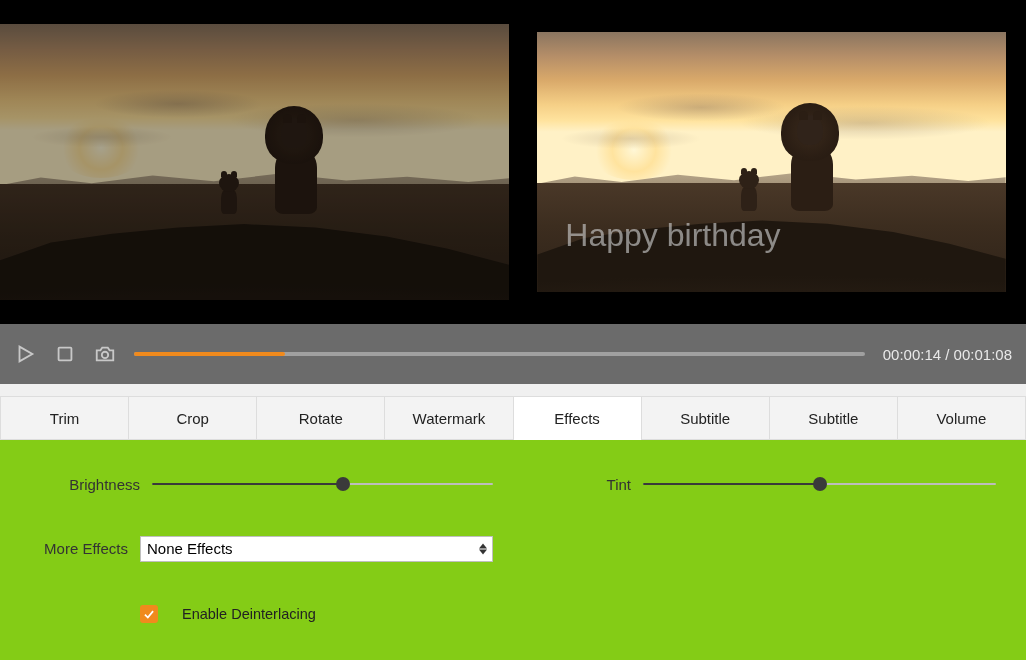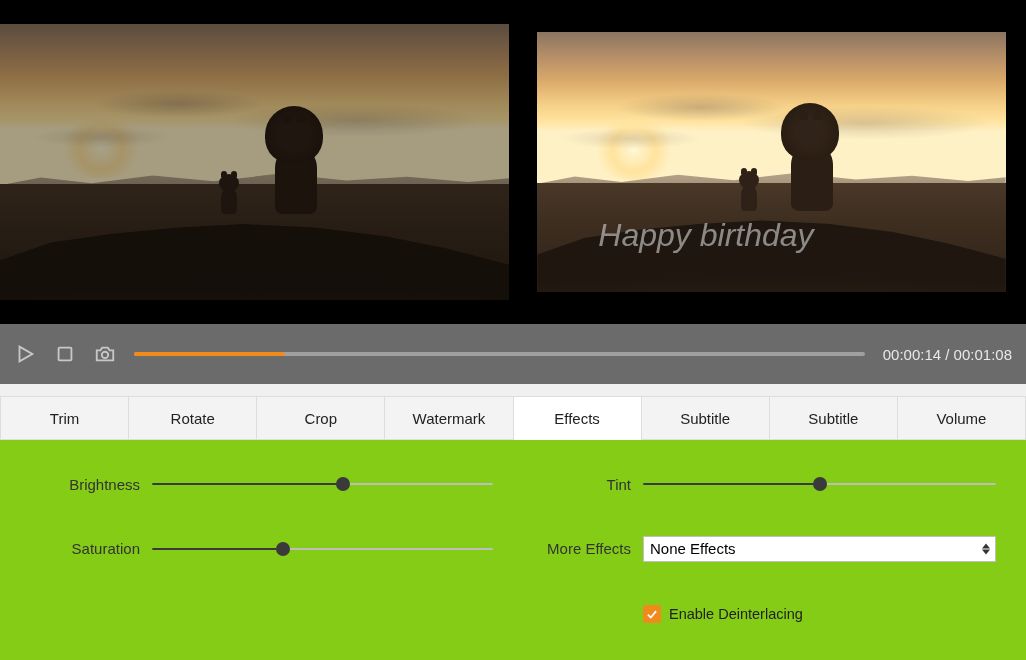--- a/index.html
+++ b/index.html
@@ -153,25 +153,23 @@
     
     .dark-overlay {
       position: absolute;
       top: 0; left: 0; width: 100%; height: 100%;
       background: rgba(0,0,0,0.35);
     }
     
     .watermark-text {
       position: absolute;
       bottom: 38px; left: 28px;
-      font-style: italic;
       font-size: 32px;
       color: rgba(200,200,200,0.65);
       pointer-events: none;
-      margin-left: 33px;
     }
 
     
     .play-bar {
       background: #6b6b6b;
       width: 1026px;
       height: 60px;
       display: flex;
       align-items: center;
       gap: 18px;
@@ -313,21 +311,21 @@
     .select-arrows .ar {
       width: 0; height: 0;
       border-left: 4px solid transparent;
       border-right: 4px solid transparent;
     }
     .select-arrows .up { border-bottom: 5px solid #333; }
     .select-arrows .dn { border-top: 5px solid #333; }
     .checkbox-row {
       display: flex;
       align-items: center;
-      gap: 8px;
+      gap: 24px;
       margin-left: 110px;
     }
     .chk {
       width: 18px; height: 18px;
       background: #f08a1d;
       border-radius: 3px;
       display: flex; align-items: center; justify-content: center;
       cursor: pointer;
     }
     .chk svg { width: 14px; height: 14px; color: #fff; }
@@ -413,22 +411,22 @@
   </div>
   <div class="time-readout">
     <span>00:00:14</span>
     <span> / </span>
     <span>00:01:08</span>
   </div>
 </div>
 
 <div class="tabs">
   <div class="tab">Trim</div>
+  <div class="tab">Crop</div>
   <div class="tab">Rotate</div>
-  <div class="tab">Crop</div>
   <div class="tab">Watermark</div>
   <div class="tab active">Effects</div>
   <div class="tab">Subtitle</div>
   <div class="tab">Subtitle</div>
   <div class="tab">Volume</div>
 </div>
 
 <div class="effects-panel">
 
   <div class="slider-row">
@@ -442,27 +440,20 @@
   <div class="slider-row">
     <div class="slider-label rt">Tint</div>
     <div class="slider-track">
       <div class="slider-fill" style="width:50%"></div>
       <div class="slider-thumb" style="left:50%"></div>
     </div>
   </div>
 
 
 
-  <div class="slider-row">
-    <div class="slider-label">Saturation</div>
-    <div class="slider-track">
-      <div class="slider-fill" style="width:38.5%"></div>
-      <div class="slider-thumb" style="left:38.5%"></div>
-    </div>
-  </div>
 
   <div class="slider-row">
     <div class="slider-label rt">More Effects</div>
     <div class="select-wrap">
       <select class="effects-select">
         <option>None Effects</option>
       </select>
       <div class="select-arrows">
         <div class="ar up"></div>
         <div class="ar dn"></div>

